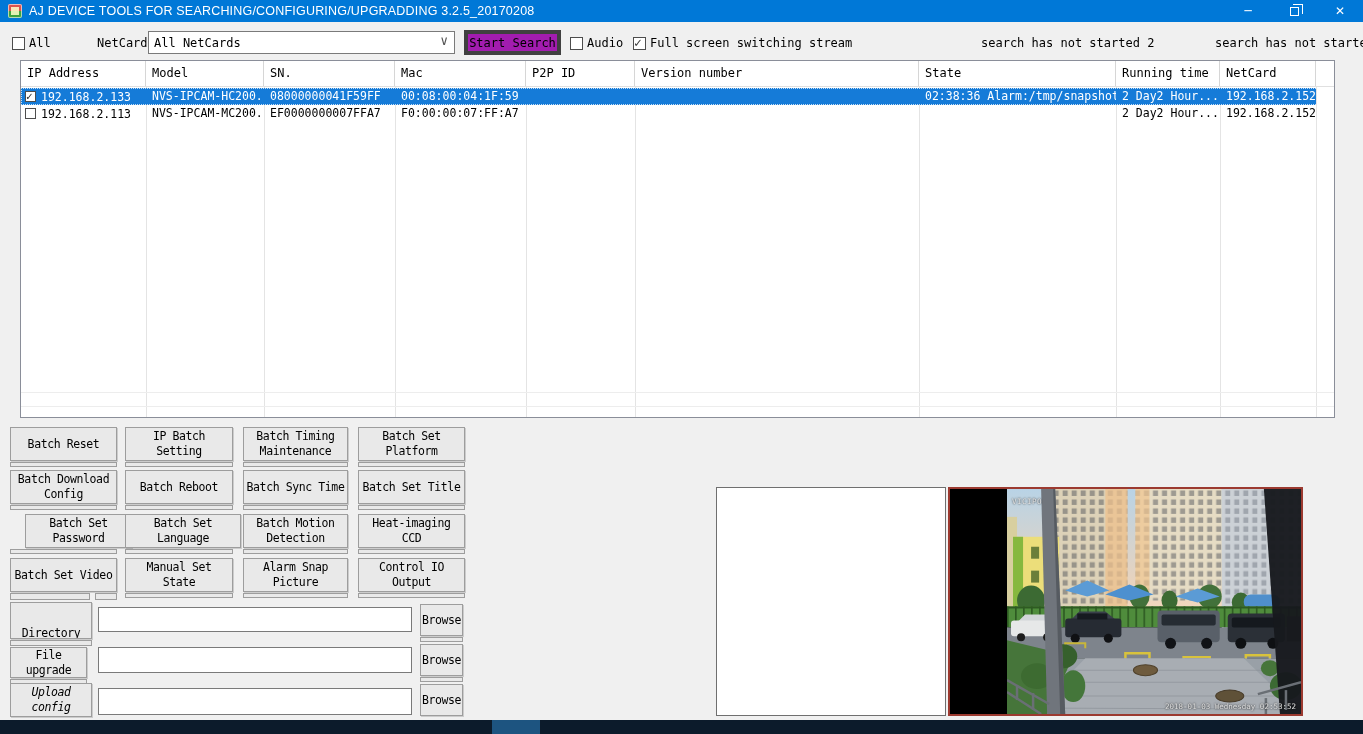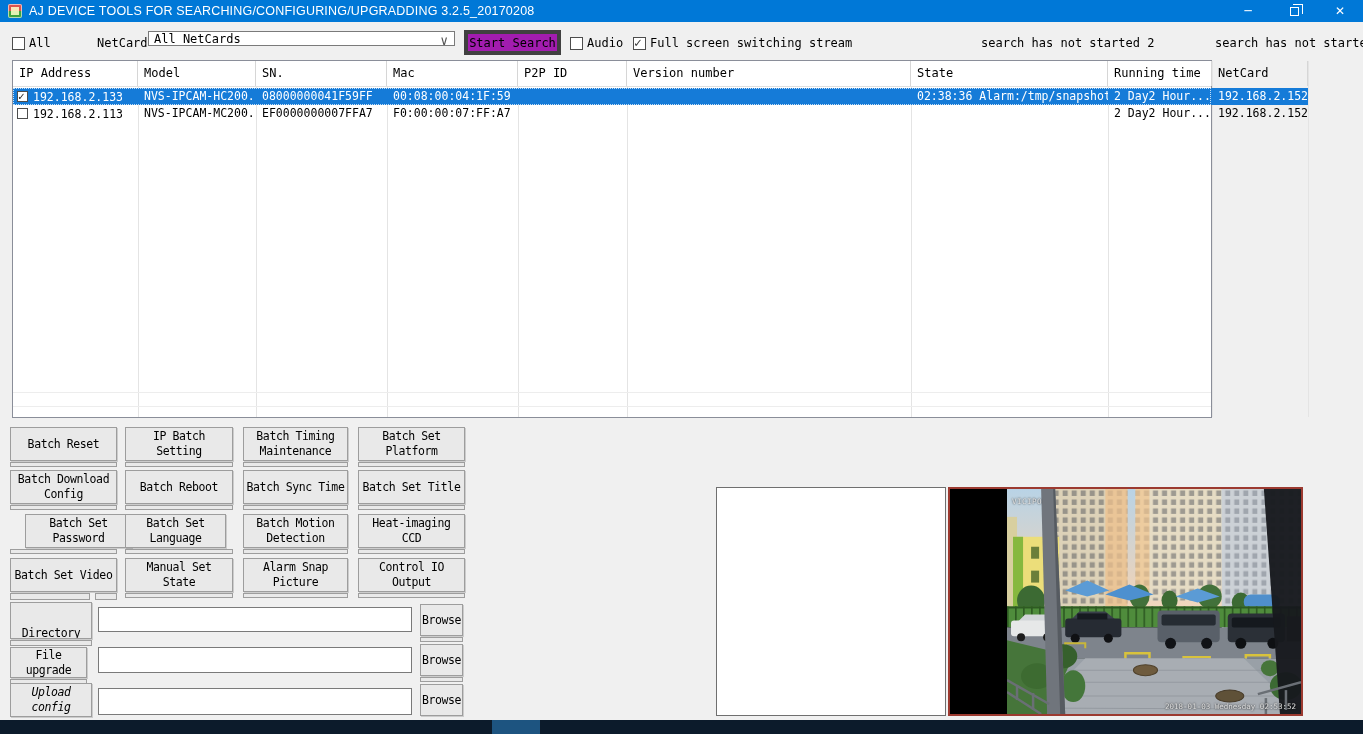--- a/index.html
+++ b/index.html
@@ -22,29 +22,29 @@
              color:#fff; font-size:12px; font-family:"DejaVu Sans", sans-serif; cursor:default; }
   .restore-box { width:9px; height:9px; border:1px solid #fff; position:relative; background:transparent; }
   .restore-box:before { content:""; position:absolute; left:2px; top:-4px; width:9px; height:9px;
              border:1px solid #fff; border-bottom:none; border-left:none; }
 
   
   .cb { position:absolute; width:13px; height:13px; background:#fff; border:1px solid #4d4d4d; }
   .cb .glyph { position:absolute; left:0px; top:-3px; font-size:13px; color:#3c3c3c; display:none; }
   .cb.checked .glyph { display:block; }
   .tb-label { position:absolute; top:36px; line-height:15px; white-space:nowrap; }
-  .dropdown { position:absolute; left:148px; top:31px; width:307px; height:15px; background:#fff;
+  .dropdown { position:absolute; left:148px; top:31px; width:307px; height:23px; background:#fff;
               border:1px solid #7a7a7a; display:flex; align-items:center; padding-left:5px; }
   .dropdown .chev { position:absolute; right:6px; top:1px; color:#555; font-size:13px; }
   .start-btn { position:absolute; left:464px; top:30px; width:97px; height:25px; background:#a21caf;
               border:4px solid #404040; display:flex; align-items:center; justify-content:center; }
   .status-txt { position:absolute; top:36px; white-space:nowrap; }
 
   
-  .table { position:absolute; left:12px; top:60px; width:1200px; height:358px; background:#fff;
+  .table { position:absolute; left:20px; top:60px; width:1315px; height:358px; background:#fff;
            border:1px solid #8a8e99;padding-left:38px; }
   .colline { position:absolute; top:0; bottom:0; width:1px; background:#e4e4e4; }
   .t-header { position:absolute; top:0; left:0; right:0; height:26px; background:#fff;
            display:grid; grid-template-columns:125px 118px 131px 131px 109px 284px 197px 104px 96px 1fr;
            border-bottom:1px solid #e0e0e0; }
   .hc { padding:5px 0 0 6px; border-right:1px solid #d6d6d6; overflow:hidden; white-space:nowrap; }
   .hc:last-child { border-right:none; }
   .t-row { position:absolute; left:0; right:0; height:17px;
            display:grid; grid-template-columns:125px 118px 131px 131px 109px 284px 197px 104px 96px 1fr;
            font-size:11.5px; }
@@ -195,21 +195,21 @@
   <div class="btn" style="left:10px;  top:470px; width:107px; height:34px;">Batch Download Config</div>
   <div class="btn" style="left:125px; top:470px; width:108px; height:34px;">Batch Reboot</div>
   <div class="btn" style="left:243px; top:470px; width:105px; height:34px;">Batch Sync Time</div>
   <div class="btn" style="left:358px; top:470px; width:107px; height:34px;">Batch Set Title</div>
   <div class="sliver" style="left:10px;  top:505px; width:107px; height:5px;"></div>
   <div class="sliver" style="left:125px; top:505px; width:108px; height:5px;"></div>
   <div class="sliver" style="left:243px; top:505px; width:105px; height:5px;"></div>
   <div class="sliver" style="left:358px; top:505px; width:107px; height:5px;"></div>
 
   <div class="btn" style="left:10px;  top:514px; width:107px; height:34px;margin-left:15px;">Batch Set Password</div>
-  <div class="btn" style="left:125px; top:514px; width:101px; height:34px;">Batch Set Language</div>
+  <div class="btn" style="left:125px; top:514px; width:116px; height:34px;">Batch Set Language</div>
   <div class="btn" style="left:243px; top:514px; width:105px; height:34px;">Batch Motion Detection</div>
   <div class="btn" style="left:358px; top:514px; width:107px; height:34px;">Heat-imaging CCD</div>
   <div class="sliver" style="left:10px;  top:549px; width:107px; height:5px;"></div>
   <div class="sliver" style="left:125px; top:549px; width:108px; height:5px;"></div>
   <div class="sliver" style="left:243px; top:549px; width:105px; height:5px;"></div>
   <div class="sliver" style="left:358px; top:549px; width:107px; height:5px;"></div>
 
   <div class="btn" style="left:10px;  top:558px; width:107px; height:34px;">Batch Set Video</div>
   <div class="btn" style="left:125px; top:558px; width:108px; height:34px;">Manual Set State</div>
   <div class="btn" style="left:243px; top:558px; width:105px; height:34px;">Alarm Snap Picture</div>

